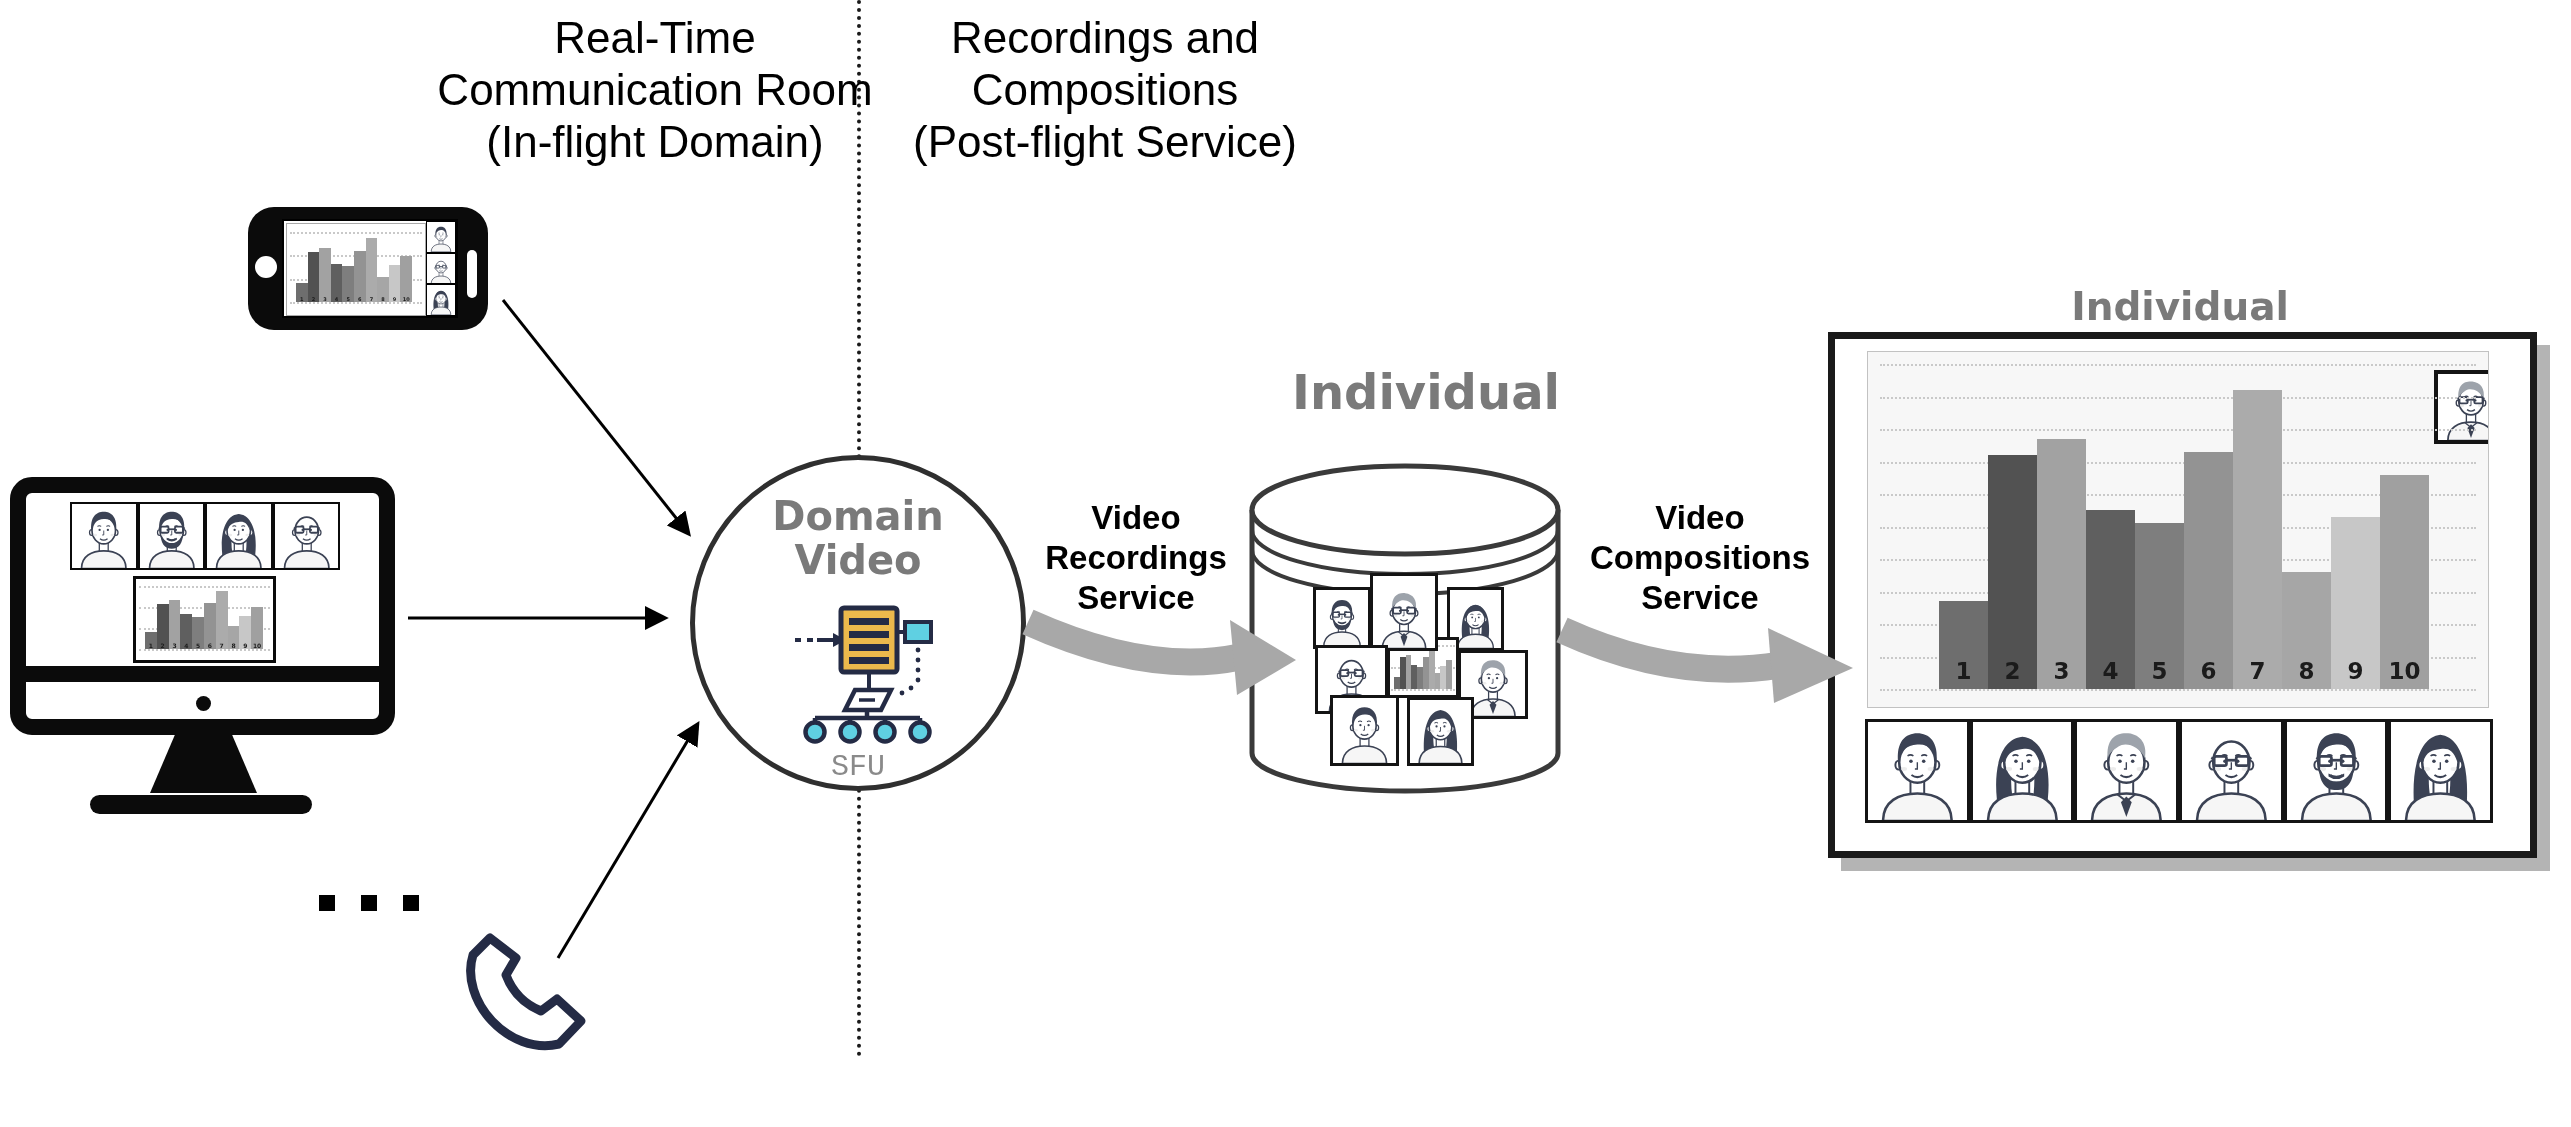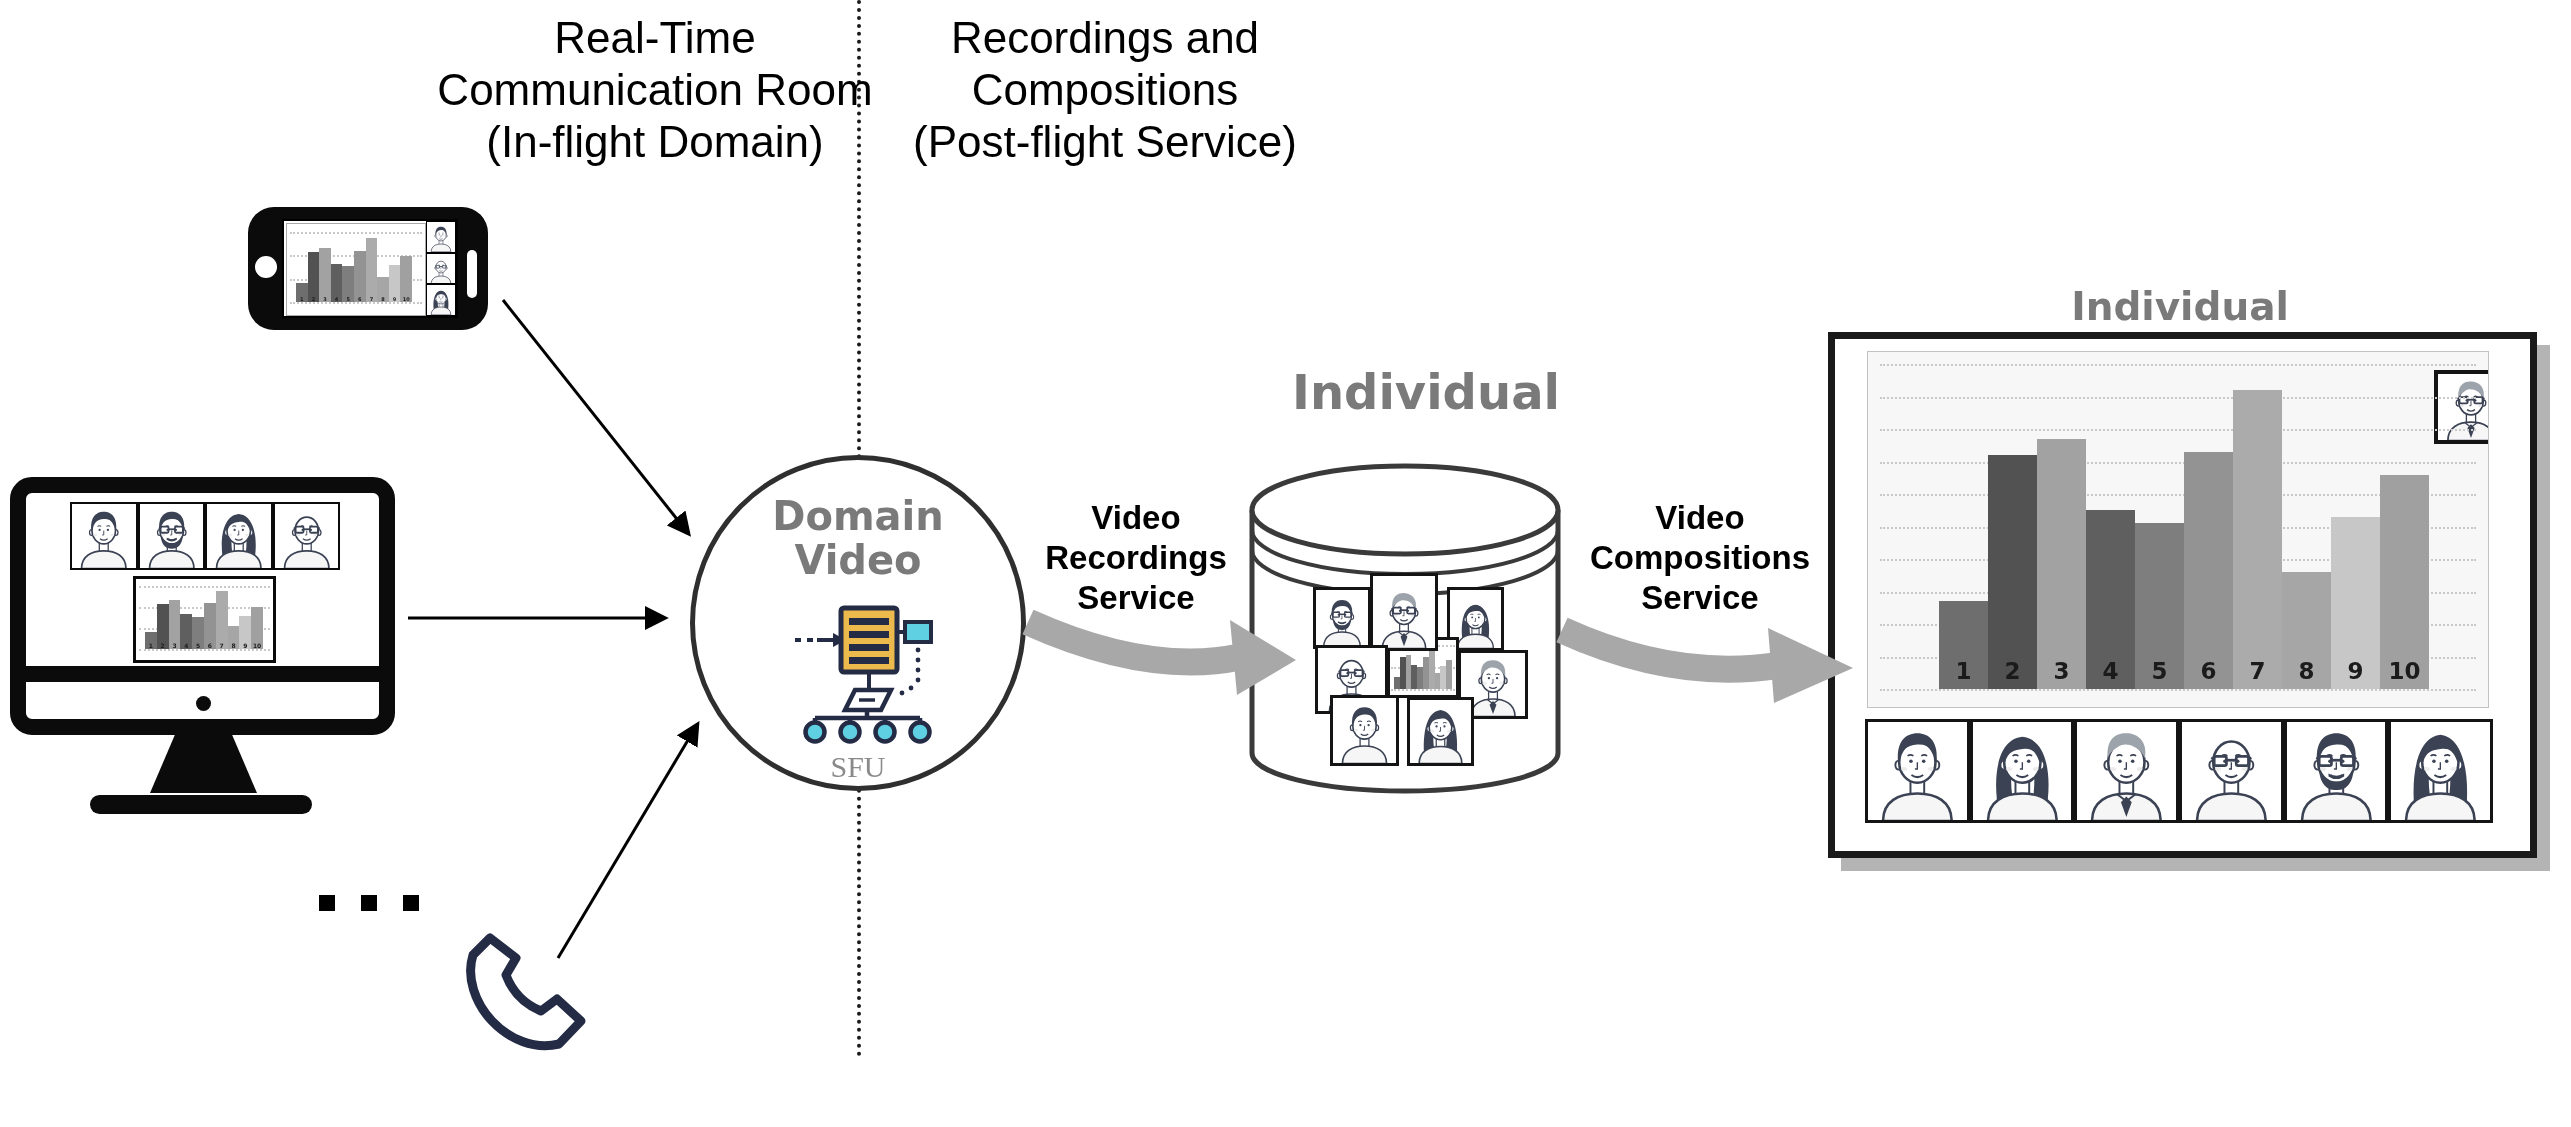--- a/index.html
+++ b/index.html
@@ -7,21 +7,21 @@
           font-family:"Liberation Sans",sans-serif;color:#000}
   .abs{position:absolute}
   .domain-title{font-size:44px;line-height:52px;text-align:center;white-space:nowrap;color:#000}
   .domain-title span{display:block}
   .gray-bold{font-family:"DejaVu Sans","Liberation Sans",sans-serif;font-weight:bold;color:#7a7a7a}
   .svc{font-size:33px;line-height:40px;font-weight:bold;text-align:center;white-space:nowrap;color:#000}
   .svc span{display:block}
   .separator{border-left:4px dotted #1a1a1a;width:0}
   .circle{border:5px solid #2f2f2f;border-radius:50%;background:#fff;box-sizing:border-box;text-align:center}
   .gr-title{font-size:40px;line-height:44px;margin-top:34px}
-  .sfu-label{font-size:30px;color:#8a8a8a;font-family:Liberation Serif, serif}
+  .sfu-label{font-size:30px;color:#8a8a8a;font-family:Liberation Mono, monospace}
   .device{background:#0b0b0b}
   .mini-box{box-sizing:border-box;background:#fff;overflow:hidden}
   .chart{position:relative;background:#fff;overflow:hidden}
   .chart .grid{position:absolute;left:2%;right:2%;border-top:2px dotted #c9c9c9;height:0}
   .chart .bar{position:absolute}
   .chart .blabel{position:absolute;transform:translateX(-50%);font-family:"DejaVu Sans",sans-serif;
                  font-weight:bold;color:#1b1b1b}
   .card{position:absolute;background:#fff;border:3px solid #141414;box-sizing:border-box;overflow:hidden}
   .panel{background:#fff;border:7px solid #1a1a1a;box-sizing:border-box;box-shadow:13px 13px 0 0 #b4b4b4}
   .strip{display:flex}

